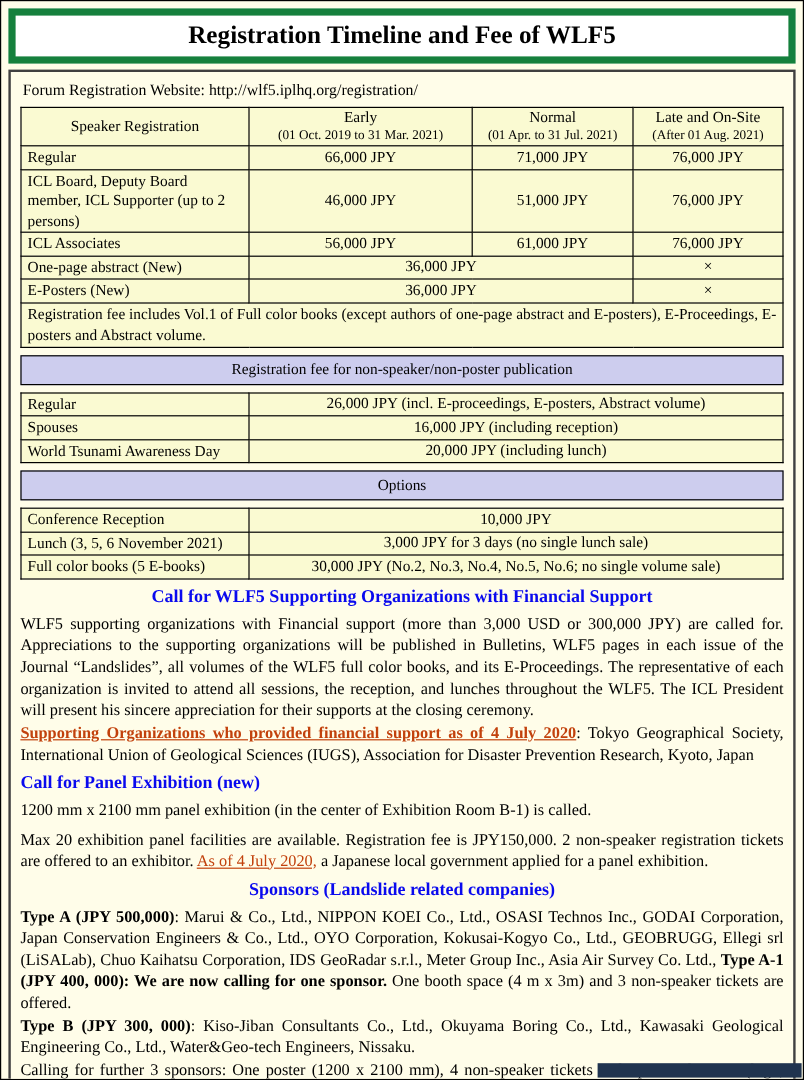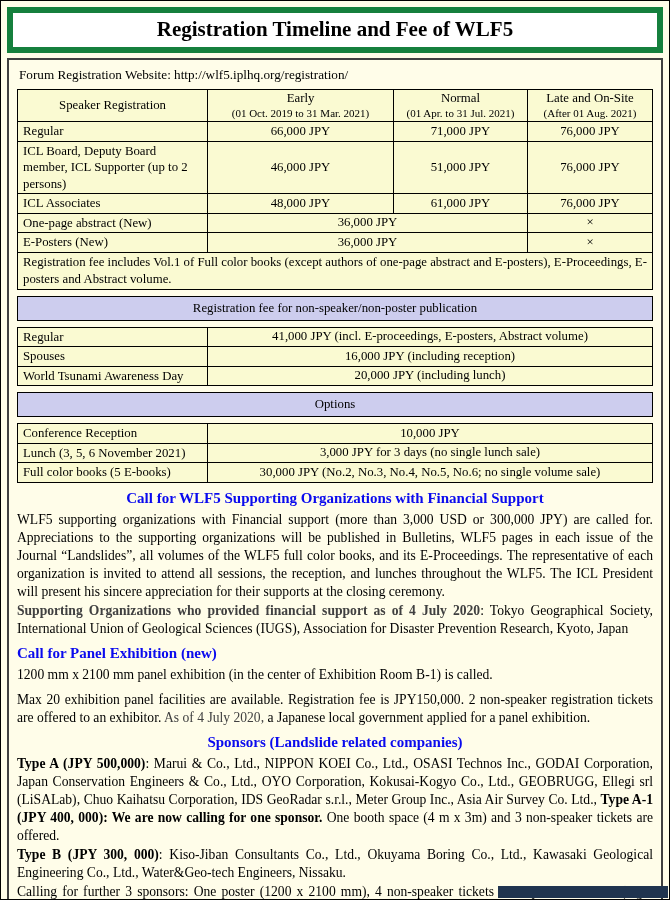--- a/index.html
+++ b/index.html
@@ -27,21 +27,21 @@
   td.val{text-align:center;}
   td.note{line-height:17px;padding:2px 5px;}
   .bar{
     border:1px solid #000;background:#cdcdee;text-align:center;
     font-size:12.8px;padding:4px 11px;margin:6px 0;
   }
   .sec-h{color:#0a0aee;font-weight:bold;font-size:15px;margin:6px 0 3px;line-height:19px;}
   .center{text-align:center;}
   p{font-size:13.6px;line-height:18px;margin:0 0 1px;}
   .just{text-align:justify;}
-  .blue{color:#404040;}
+  .blue{color:#c2410c;text-decoration:underline;}
   .bold{font-weight:bold;}
   .gap-top{margin-top:7px;}
   .fragment{position:absolute;right:1px;bottom:1px;width:170px;height:12px;background:#20344f;}
 </style>
 </head>
 <body>
 
 <div class="title-box">
   <span>Registration Timeline and Fee of WLF5</span>
 </div>
@@ -80,21 +80,21 @@
         <td class="val">76,000 JPY</td>
       </tr>
       <tr>
         <td class="lbl">ICL Board, Deputy Board member, ICL Supporter (up to 2 persons)</td>
         <td class="val">46,000 JPY</td>
         <td class="val">51,000 JPY</td>
         <td class="val">76,000 JPY</td>
       </tr>
       <tr>
         <td class="lbl">ICL Associates</td>
-        <td class="val">48,000 JPY</td>
+        <td class="val">56,000 JPY</td>
         <td class="val">61,000 JPY</td>
         <td class="val">76,000 JPY</td>
       </tr>
       <tr>
         <td class="lbl">One-page abstract (New)</td>
         <td class="val" colspan="2">36,000 JPY</td>
         <td class="val">×</td>
       </tr>
       <tr>
         <td class="lbl">E-Posters (New)</td>
@@ -110,21 +110,21 @@
   <div class="bar">Registration fee for non-speaker/non-poster publication</div>
 
   <table class="fee">
     <colgroup>
         <col style="width:190px">
         <col>
       </colgroup>
     <tbody>
       <tr>
         <td class="lbl">Regular</td>
-        <td class="val">41,000 JPY (incl. E-proceedings, E-posters, Abstract volume)</td>
+        <td class="val">26,000 JPY (incl. E-proceedings, E-posters, Abstract volume)</td>
       </tr>
       <tr>
         <td class="lbl">Spouses</td>
         <td class="val">16,000 JPY (including reception)</td>
       </tr>
       <tr>
         <td class="lbl">World Tsunami Awareness Day</td>
         <td class="val">20,000 JPY (including lunch)</td>
       </tr>
     </tbody>

